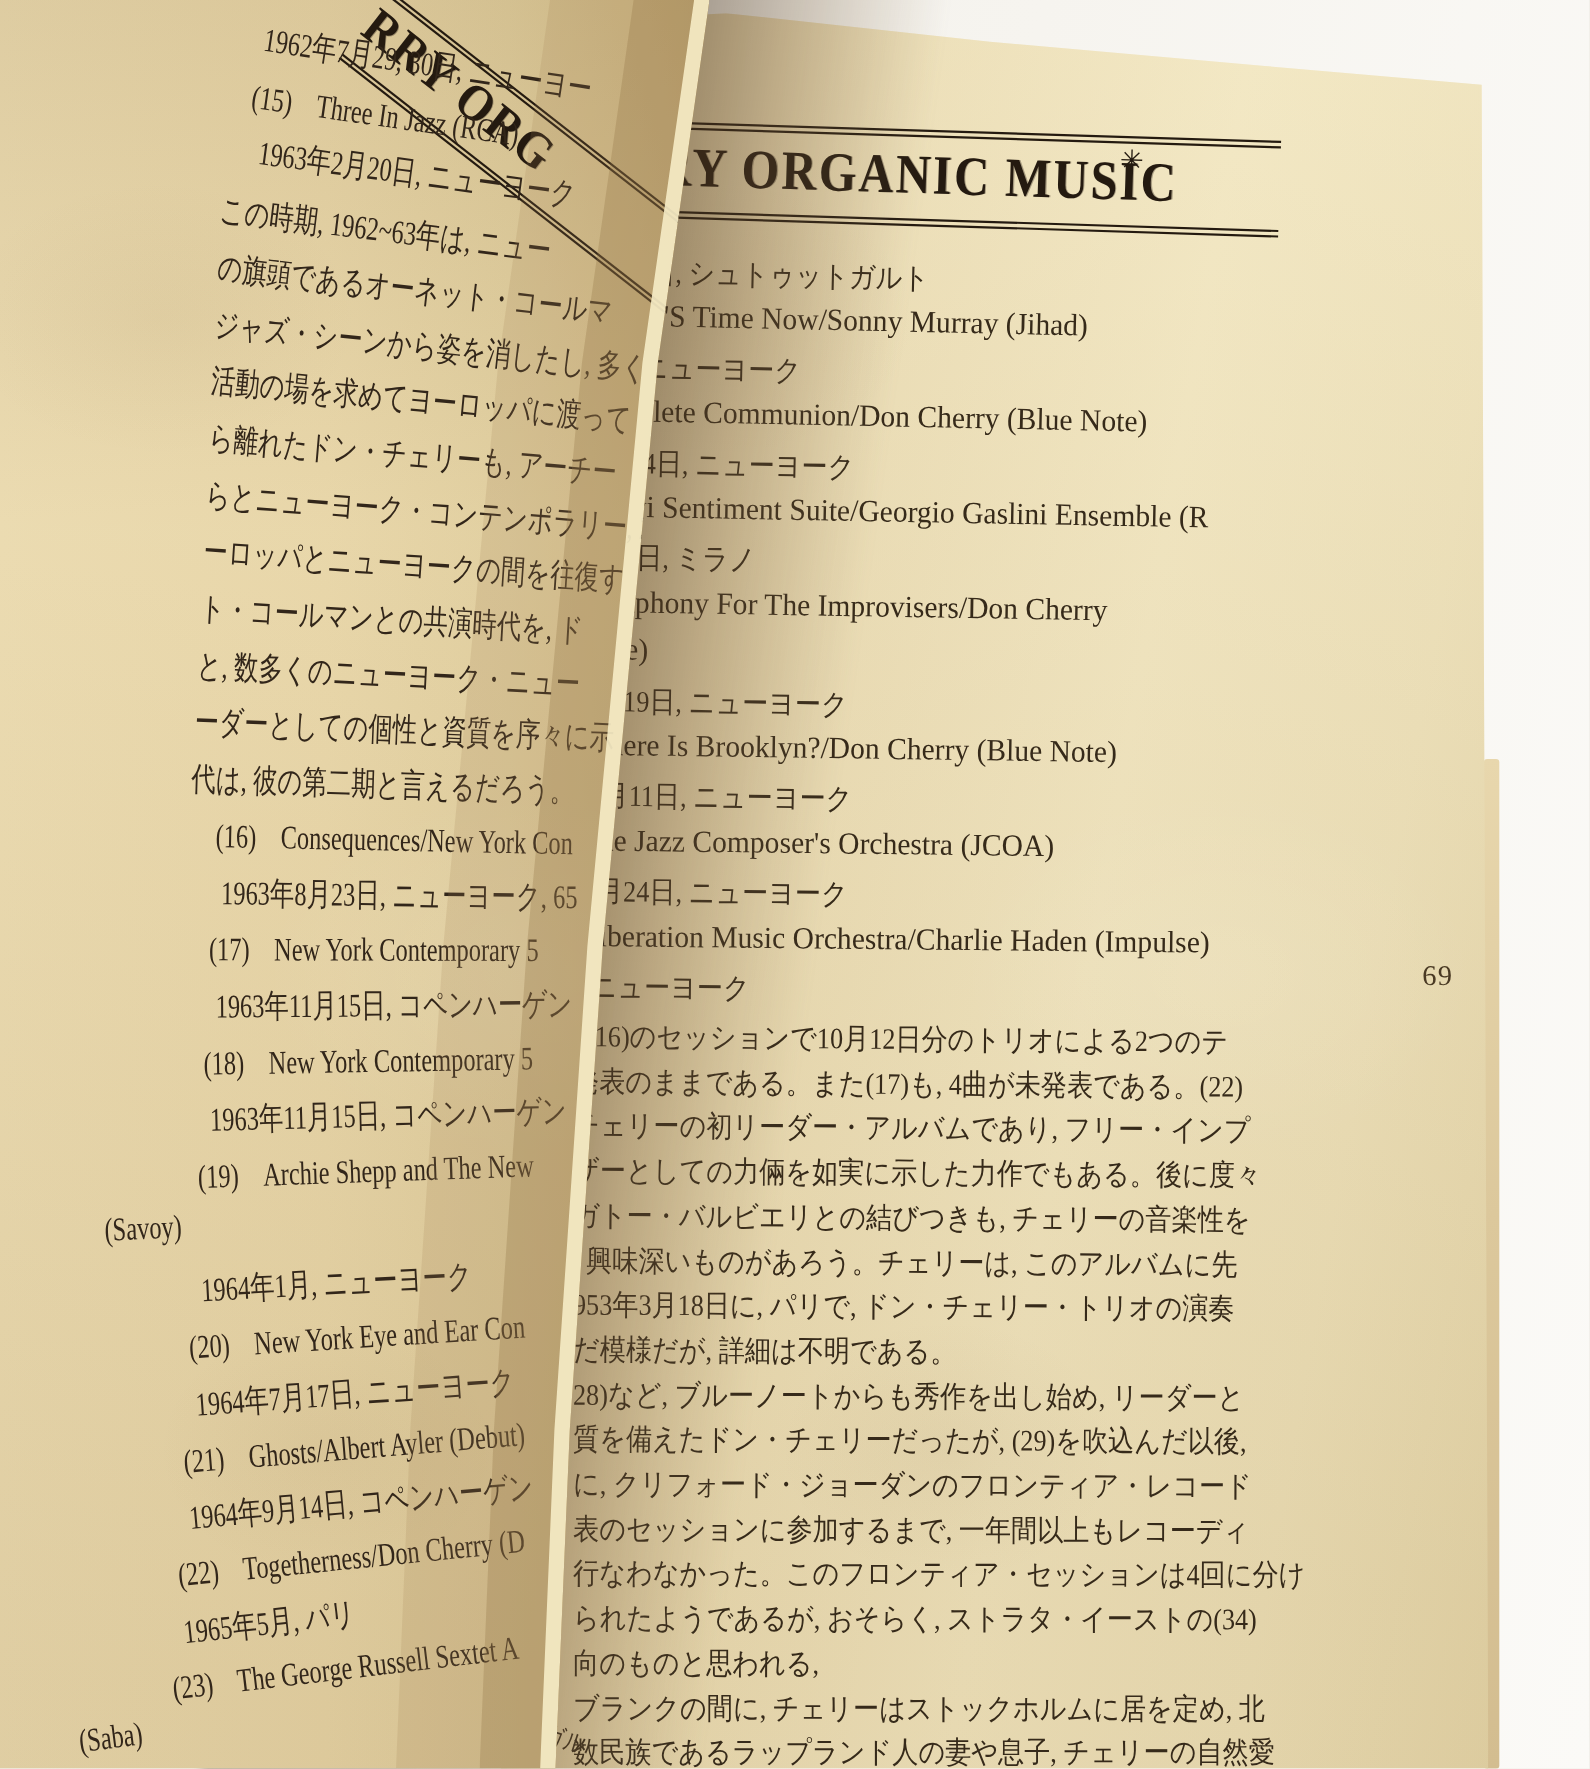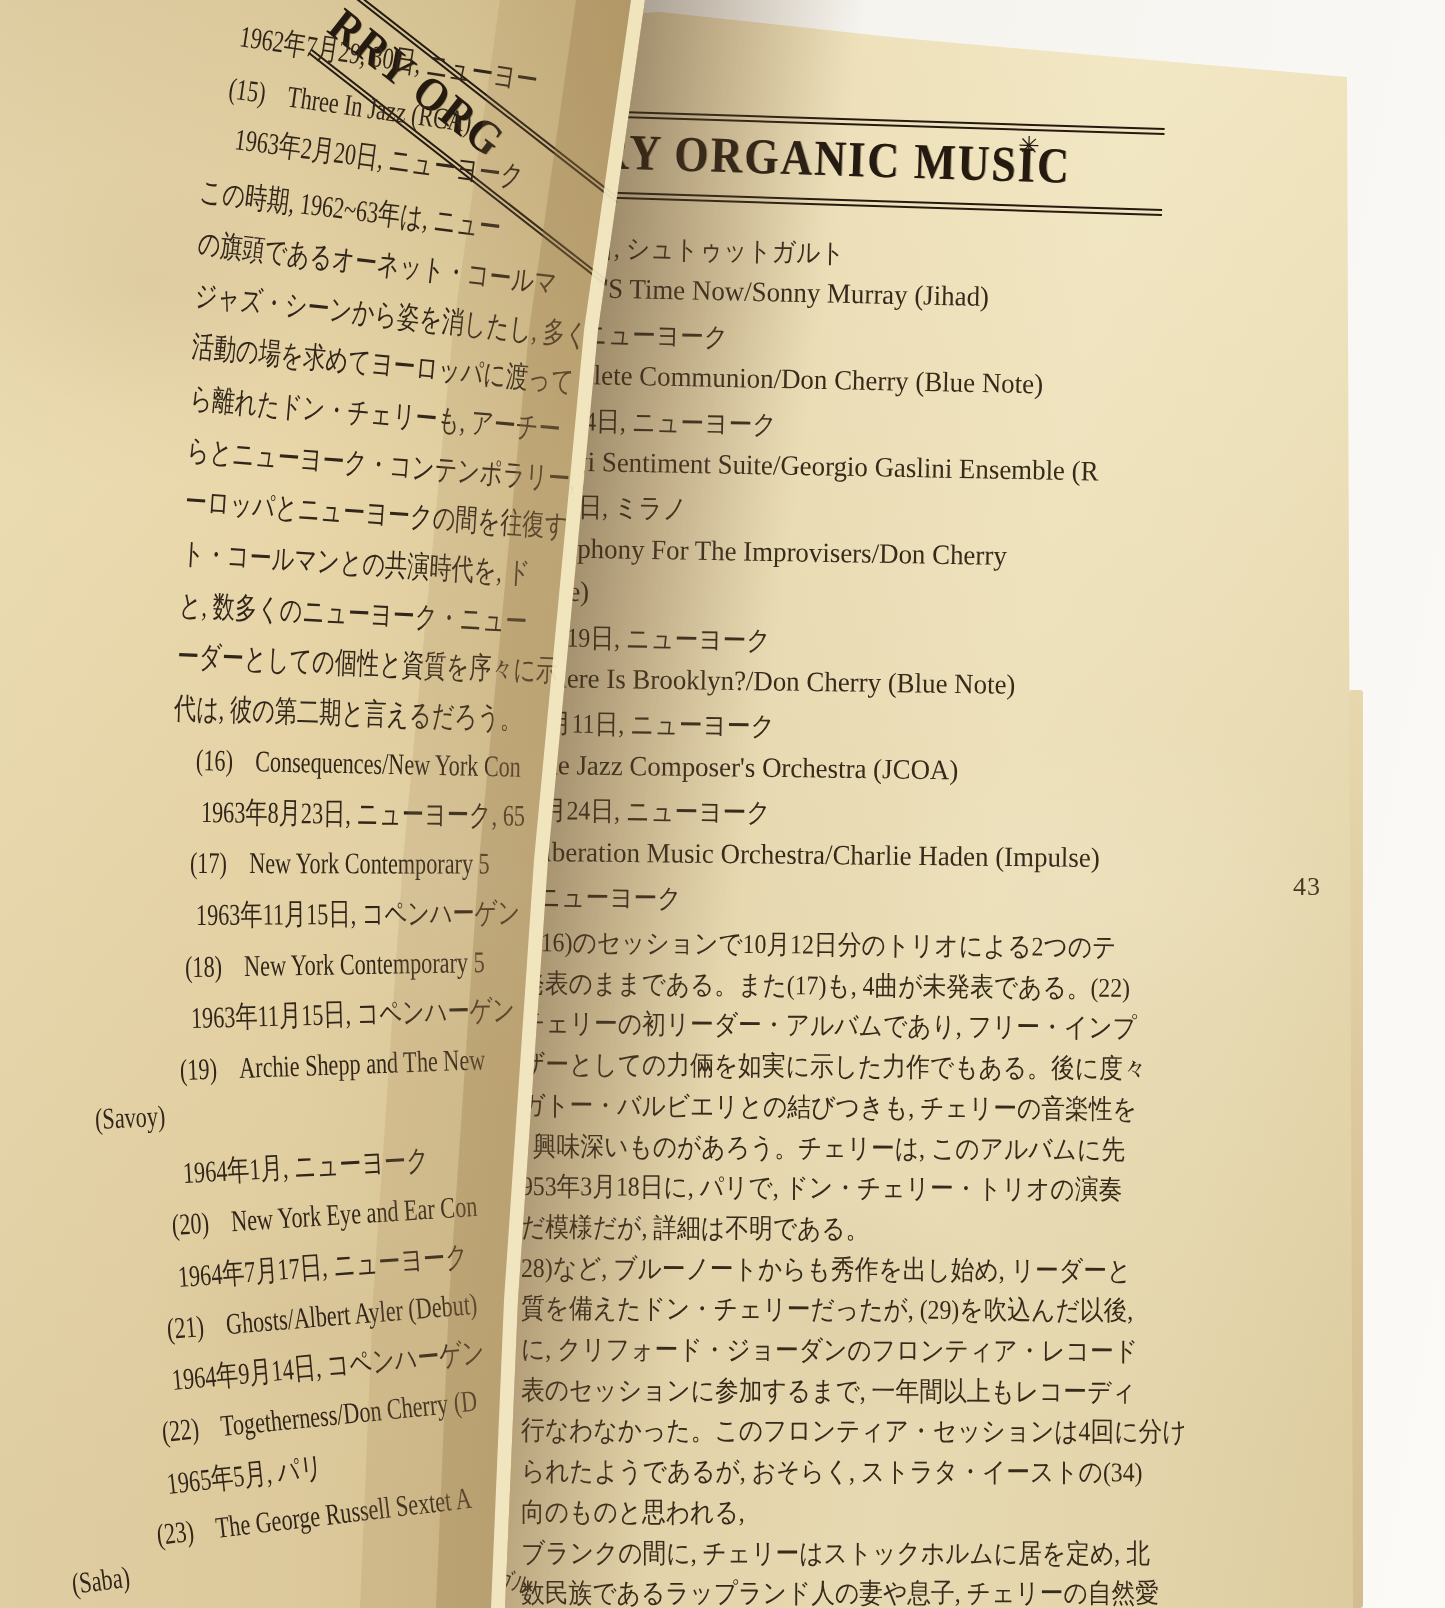--- a/index.html
+++ b/index.html
@@ -118,21 +118,21 @@
         <div class="rpara" style="top: 1290.3px; left: 66px; transform: rotate(0.23deg) scaleX(0.88);">質を備えたドン・チェリーだったが, (29)を吹込んだ以後,</div>
         <div class="rpara" style="top: 1331px; left: 66px; transform: rotate(0.2deg) scaleX(0.88);">に, クリフォード・ジョーダンのフロンティア・レコード</div>
         <div class="rpara" style="top: 1371.7px; left: 66px; transform: rotate(0.17deg) scaleX(0.88);">表のセッションに参加するまで, 一年間以上もレコーディ</div>
         <div class="rpara" style="top: 1412.4px; left: 66px; transform: rotate(0.14deg) scaleX(0.88);">行なわなかった。このフロンティア・セッションは4回に分け</div>
         <div class="rpara" style="top: 1453.1px; left: 66px; transform: rotate(0.11deg) scaleX(0.88);">られたようであるが, おそらく, ストラタ・イーストの(34)</div>
         <div class="rpara" style="top: 1493.8px; left: 66px; transform: rotate(0.08deg) scaleX(0.88);">向のものと思われる,</div>
         <div class="rpara" style="top: 1534.5px; left: 66px; transform: rotate(0.05deg) scaleX(0.88);">ブランクの間に, チェリーはストックホルムに居を定め, 北</div>
         <div class="rpara" style="top: 1575.2px; left: 66px; transform: rotate(0.02deg) scaleX(0.88);">数民族であるラップランド人の妻や息子, チェリーの自然愛</div>
       </div>
 
-    <div class="pageno">43</div>
+    <div class="pageno">69</div>
     <div class="gutter-frag">トガル</div>
   </div>
 
   <div class="gutter-shadow"></div>
 
   <div class="left-page">
     <div class="grain"></div>
 
     <div class="frag-banner">
       <div class="frag-text">RRY ORG</div>

